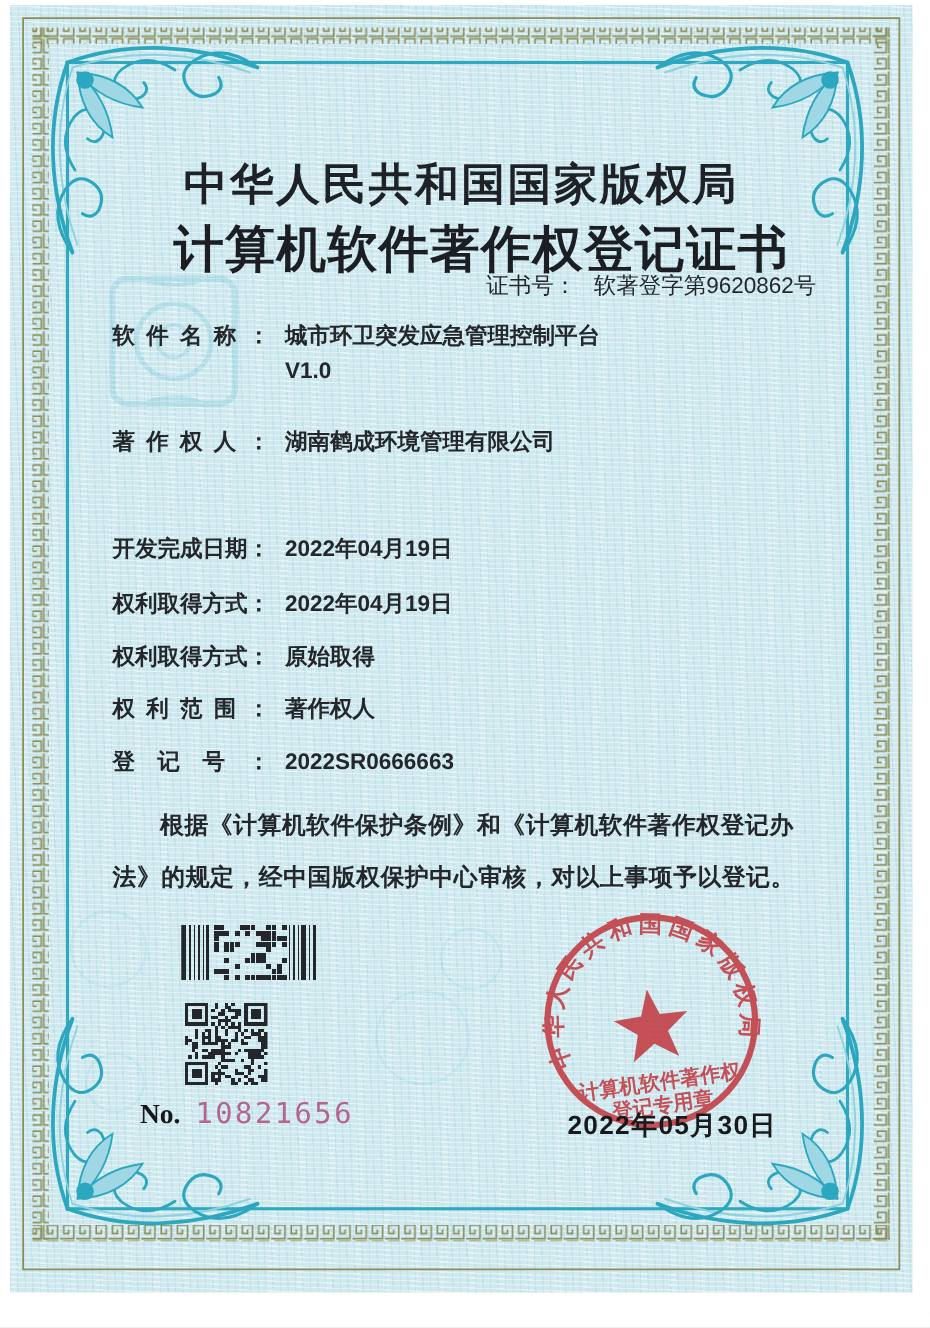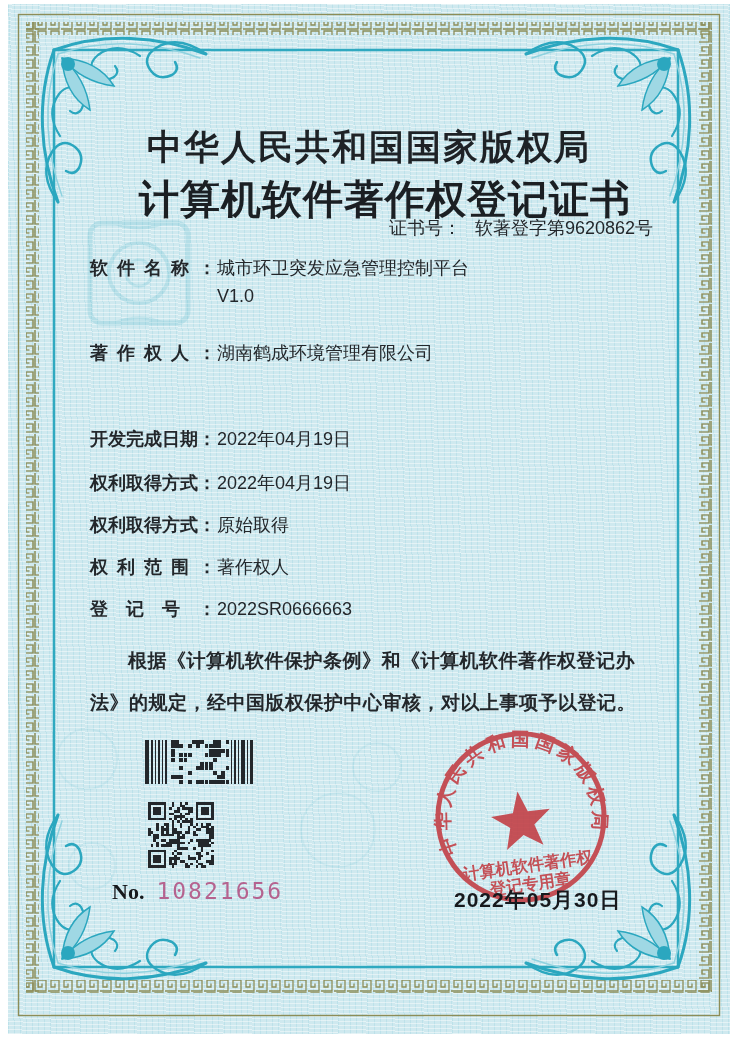--- a/index.html
+++ b/index.html
@@ -32,21 +32,21 @@
   .certno{
     position:absolute;top:212px;right:77px;font-size:18px;font-weight:normal;color:#23272b;
   }
   .certno .gap{display:inline-block;width:14px;}
 
   .row{position:absolute;left:82px;display:flex;align-items:flex-start;}
   .row .lbl{
     display:inline-block;width:126px;font-size:18px;font-weight:bold;
     text-align:justify;text-align-last:justify;line-height:26px;flex:0 0 126px;
   }
-  .row .val{margin-left:1px;font-size:18px;font-weight:normal;line-height:26px;max-width:420px;}
+  .row .val{margin-left:12px;font-size:18px;font-weight:bold;line-height:26px;max-width:420px;}
   .row .val .v2{display:block;line-height:30px;}
 
   .statement{
     position:absolute;left:82px;top:636px;width:582px;margin:0;
     font-size:19px;font-weight:600;line-height:42px;text-indent:2em;
     letter-spacing:.5px;color:#23272b;
   }
 
   .barcode{position:absolute;left:137px;top:736px;}
   .qr{position:absolute;left:140px;top:798px;width:66px;height:66px;}

